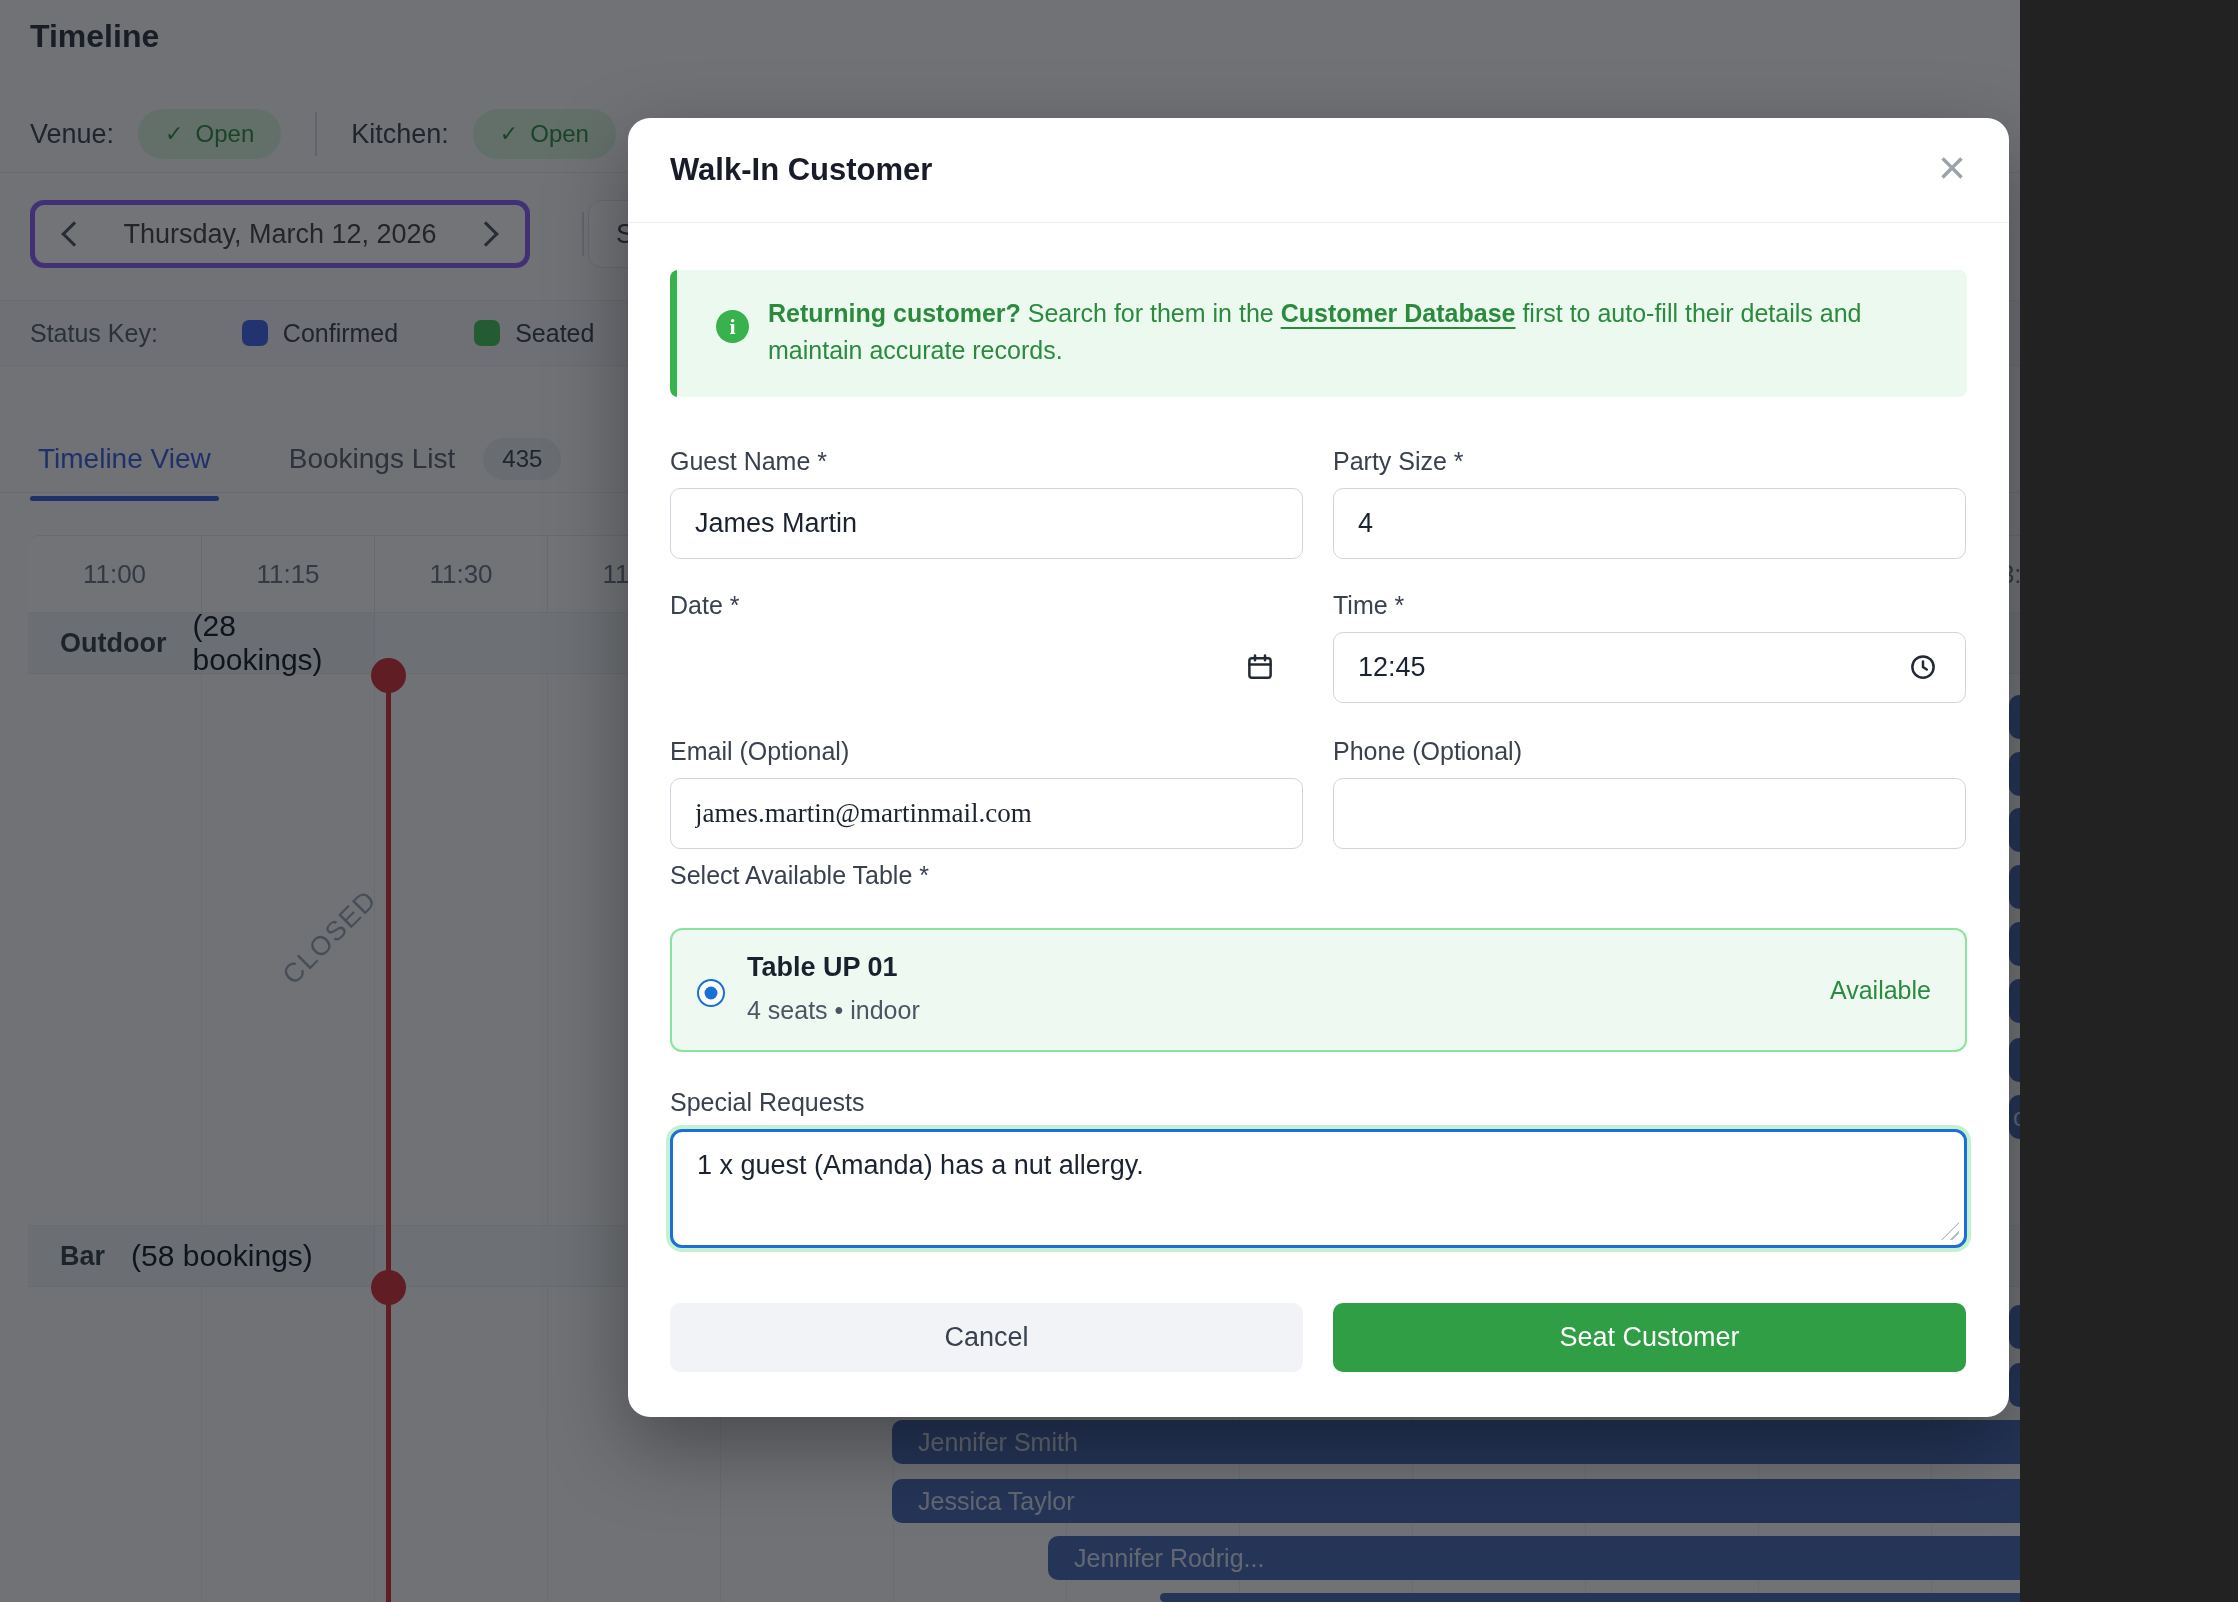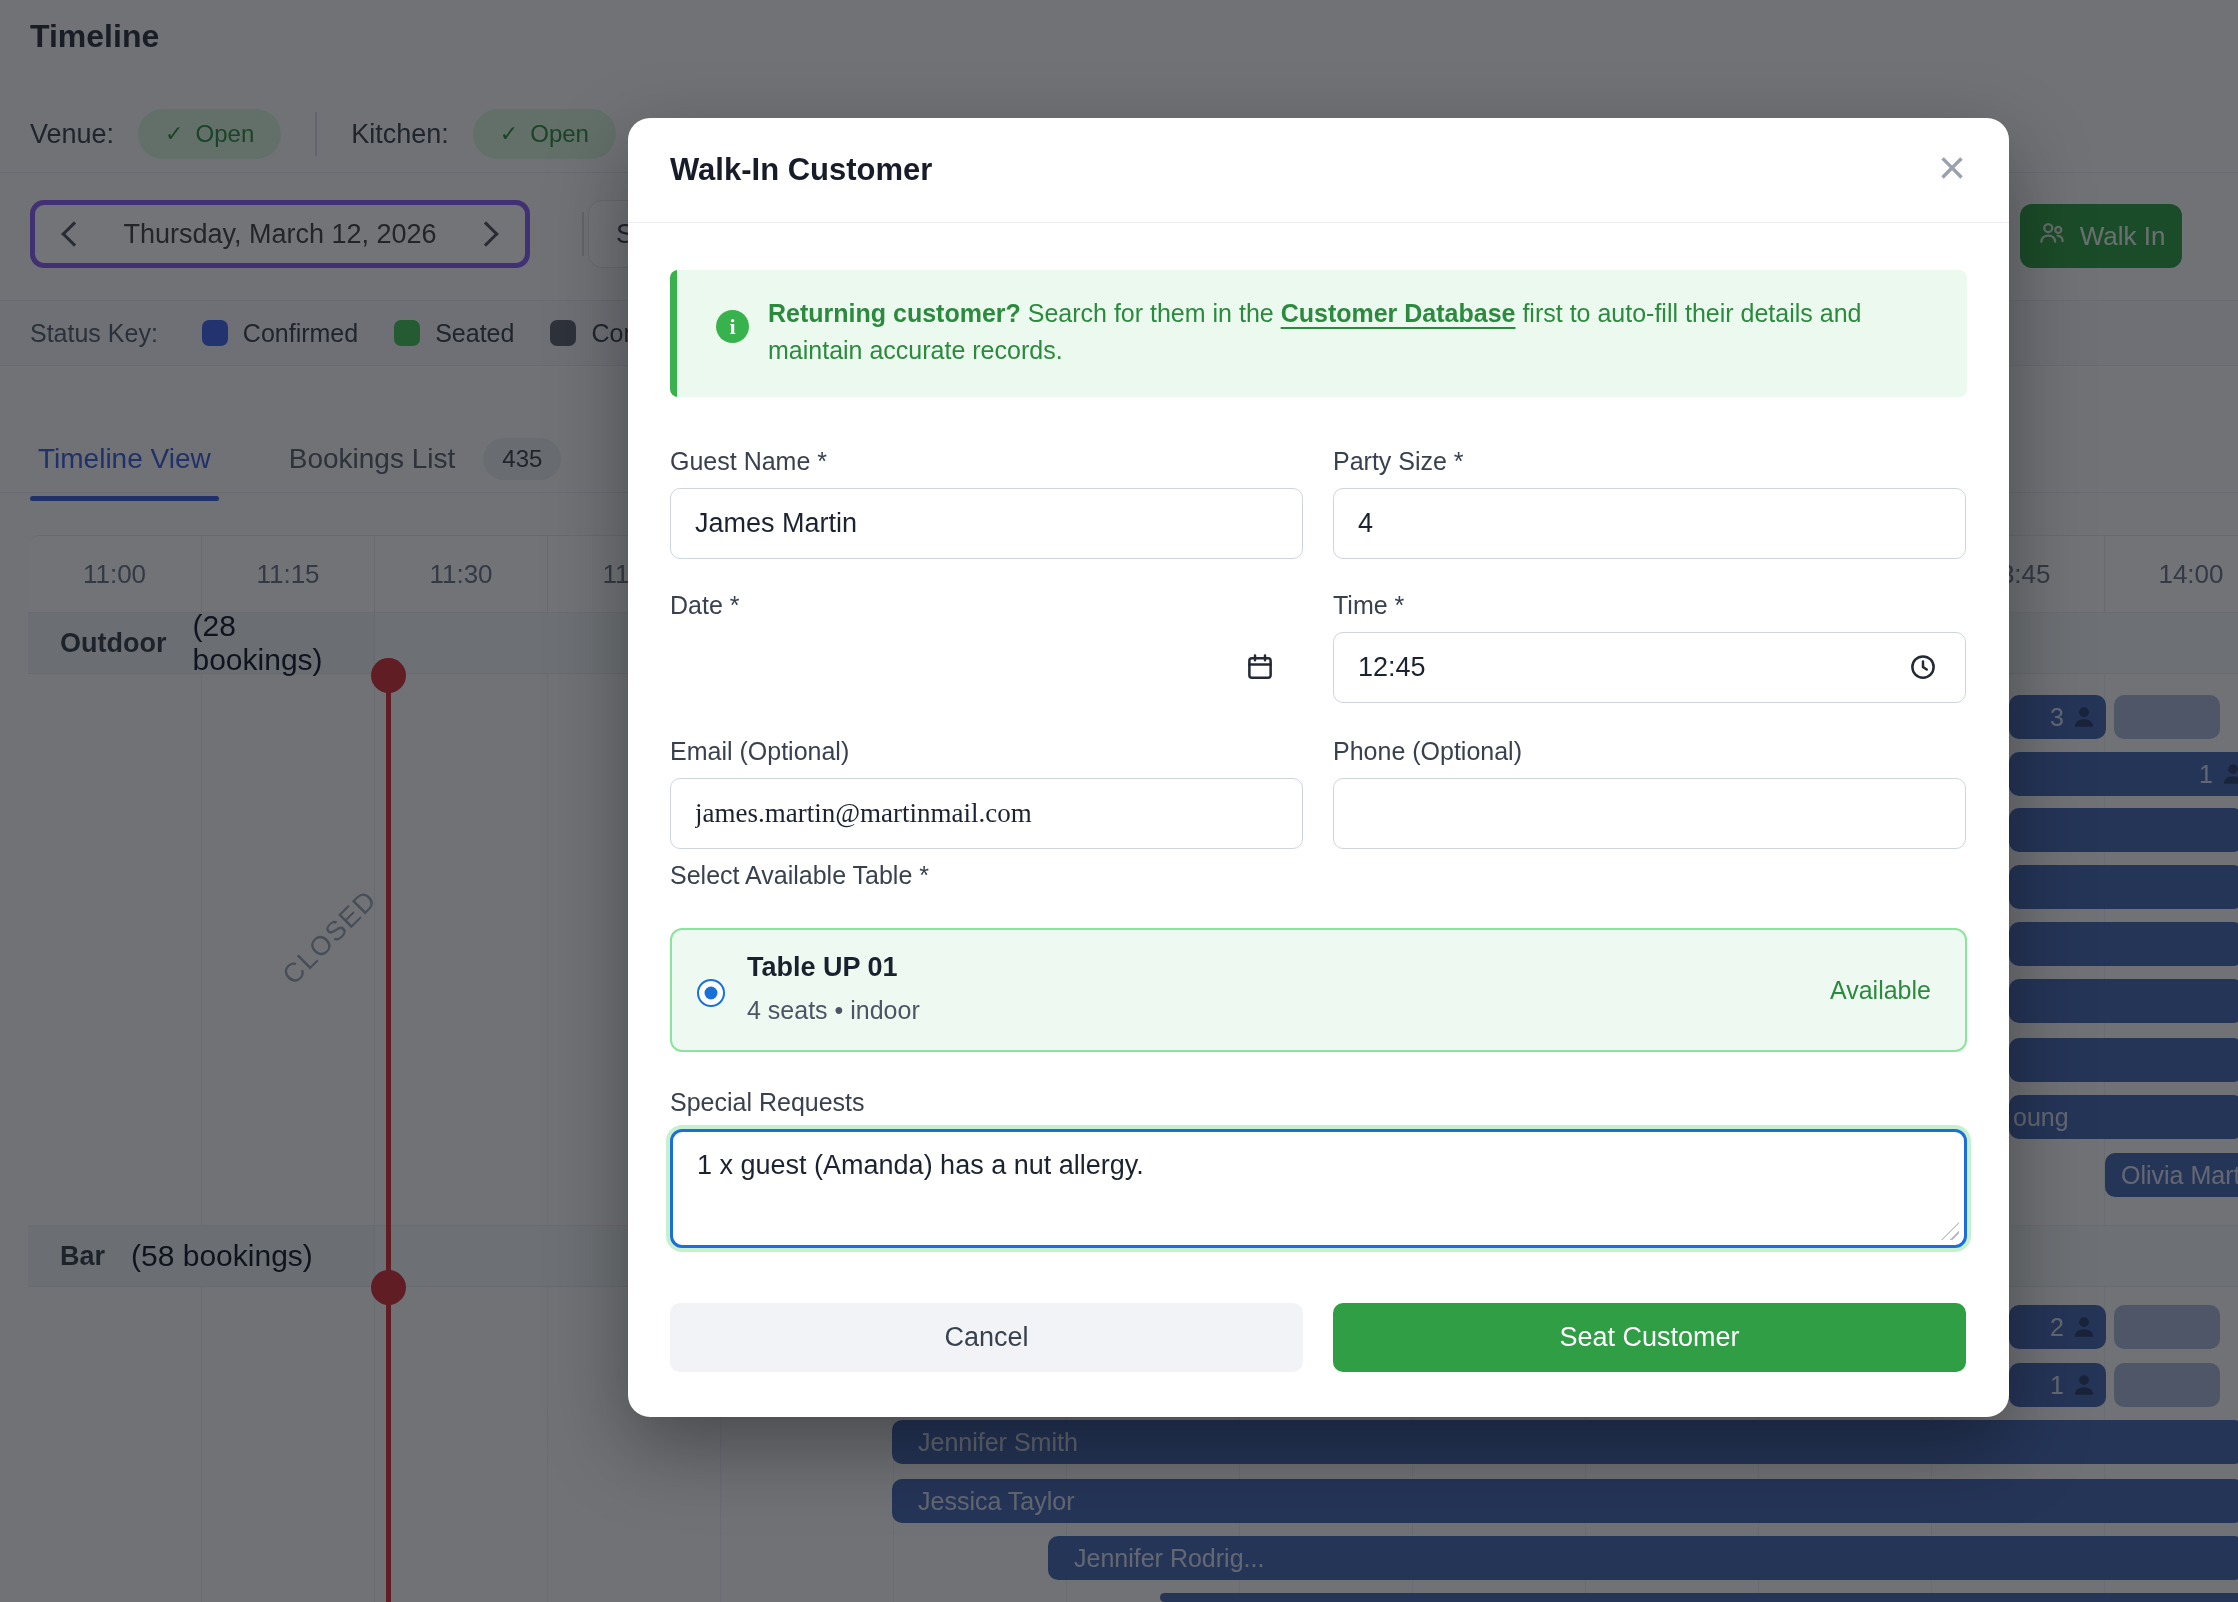--- a/index.html
+++ b/index.html
@@ -1,16 +1,16 @@
 <!DOCTYPE html>
 <html><head>
 <meta charset="utf-8">
 <style>
   html,body{margin:0;padding:0;background:#222;}
-  .screen{position:relative;width:2238px;height:1602px;background:#f7f8fa;overflow:hidden;
+  .screen{position:relative;width:2020px;height:1602px;background:#f7f8fa;overflow:hidden;
           font-family:"Liberation Sans",sans-serif;color:#2a313d;}
   .abs{position:absolute;}
 
   
   .page-title{position:absolute;left:30px;top:18px;font-size:32px;font-weight:bold;color:#2a313d;}
   .statusline{position:absolute;left:30px;top:106px;height:56px;display:flex;align-items:center;}
   .lab{font-size:27px;color:#39404d;}
   .badge{display:inline-flex;align-items:center;gap:12px;background:#d9f0dc;color:#2b8a3e;
          border-radius:999px;padding:11px 27px;font-size:24px;margin-left:24px;}
   .check{font-size:22px;line-height:1;}
@@ -27,21 +27,21 @@
              border:1px solid #e0e4ea;border-radius:14px;display:flex;align-items:center;
              padding:0 27px;box-sizing:border-box;font-size:27px;color:#39404d;}
   .walkin{position:absolute;left:2020px;top:204px;width:162px;height:64px;background:#2f9e44;
           border:none;border-radius:12px;color:#e9f4ec;font-size:26px;display:flex;align-items:center;
           justify-content:center;gap:13px;font-family:inherit;cursor:pointer;}
 
   .statuskey-row{position:absolute;left:0;top:300px;width:2238px;height:66px;background:#f2f4f7;
                  border-top:1px solid #e4e8ed;border-bottom:1px solid #e4e8ed;display:flex;
                  align-items:center;padding-left:30px;box-sizing:border-box;font-size:25px;color:#555e6b;}
   #status-keys{display:flex;align-items:center;margin-left:44px;gap:36px;}
-  .sk-item{display:flex;align-items:center;gap:15px;color:#39404d;font-size:25px;}
+  .sk-item{display:flex;align-items:center;gap:15px;color:#39404d;font-size:25px;margin-left:40px;}
   .sk-dot{width:26px;height:26px;border-radius:7px;display:inline-block;}
 
   .tabs{position:absolute;left:38px;top:430px;height:58px;display:flex;align-items:center;gap:78px;font-size:28px;}
   .tab{color:#59616e;position:relative;display:flex;align-items:center;cursor:pointer;}
   .tab.active{color:#3b5bdb;}
   .tab.active::after{content:"";position:absolute;left:-8px;right:-8px;bottom:-26px;height:5px;
                      background:#3b5bdb;border-radius:3px;}
   .tabbadge{background:#e6e9ee;border-radius:999px;padding:7px 19px;font-size:24px;color:#3a414d;margin-left:28px;}
 
   

